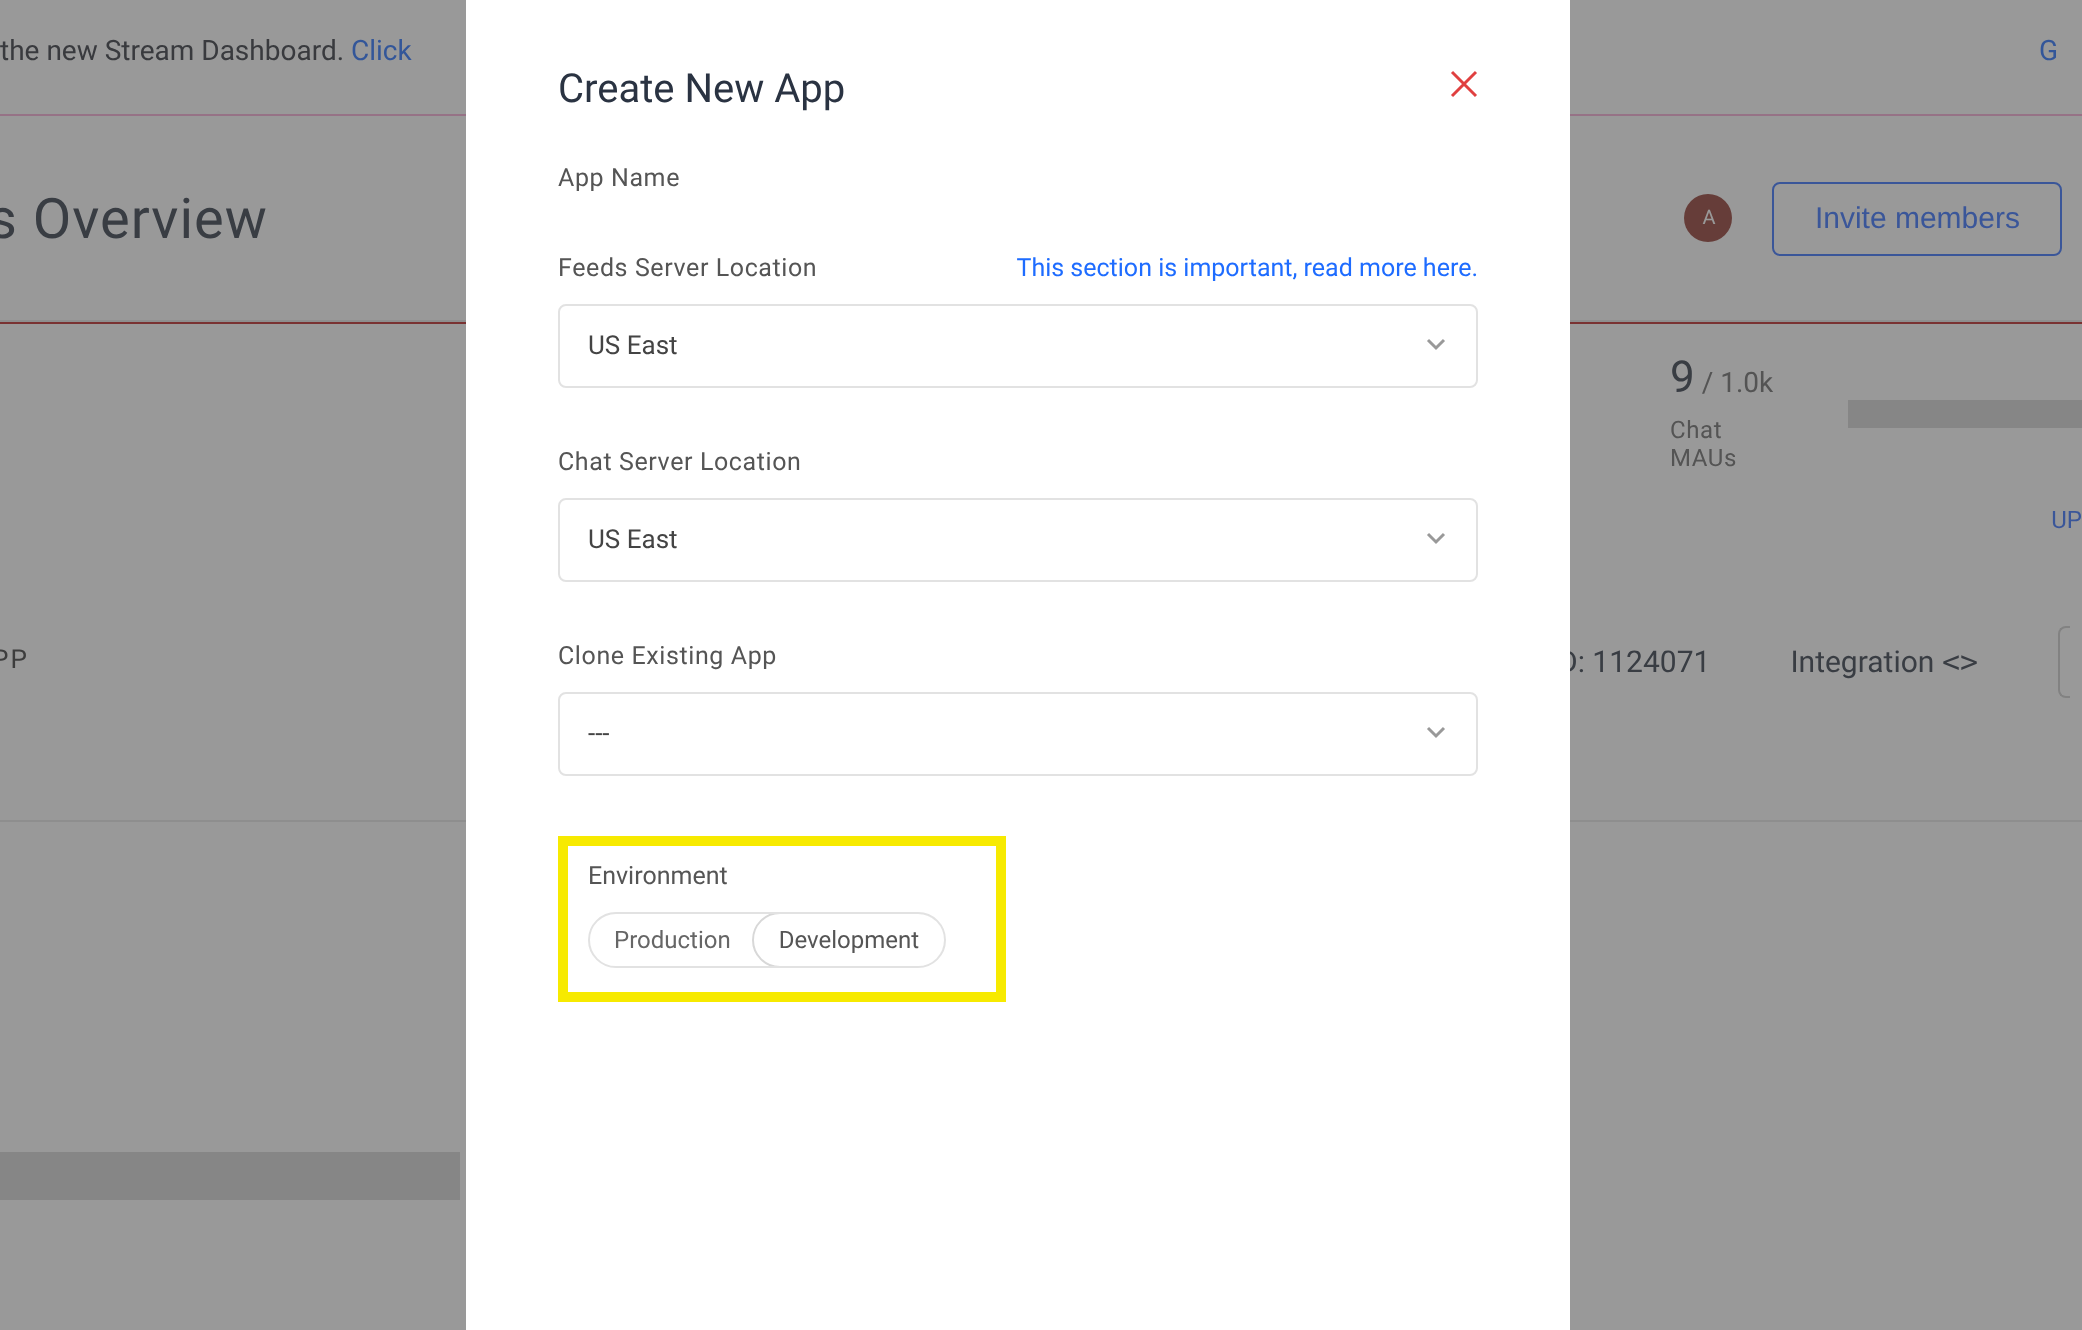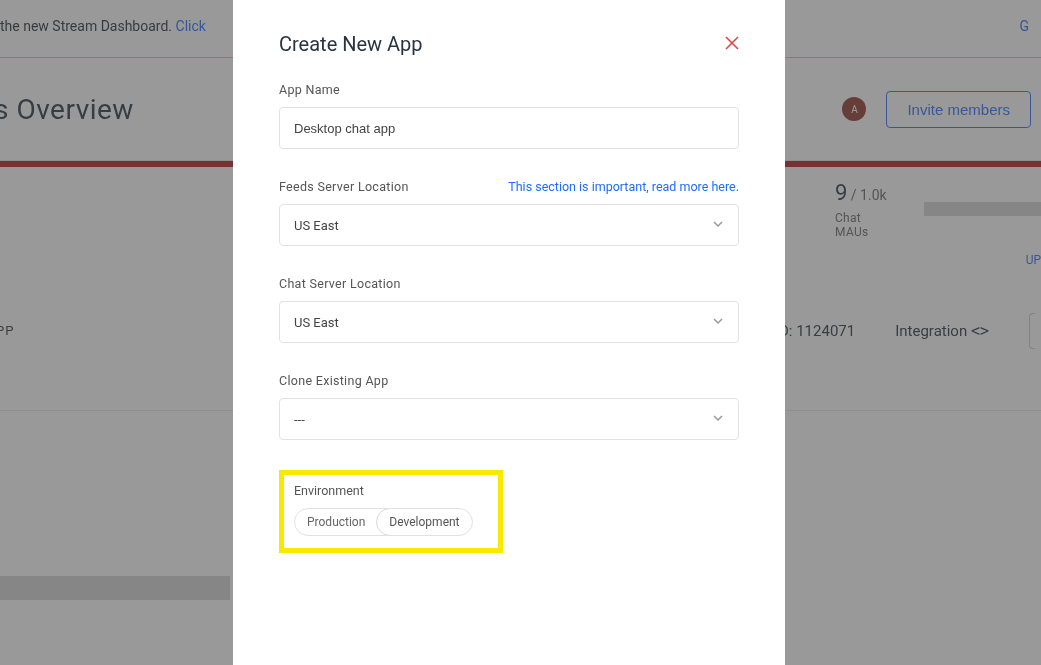--- a/index.html
+++ b/index.html
@@ -57,21 +57,21 @@
   .bg .invite-btn {
     border: 1px solid #2e6bff;
     color: #2e6bff;
     padding: 9px 20px;
     border-radius: 4px;
     font-size: 15px;
     background: #fff;
   }
   .bg .stats {
     height: 90px;
-    border-top: 6px solid #b91c1c;
+    border-top: 1px solid #b91c1c;
     display: flex;
     align-items: center;
     padding-left: 835px;
     gap: 32px;
   }
   .bg .stat-block { display: flex; flex-direction: column; gap: 6px; }
   .bg .stat-line { color: #666; font-size: 14px; }
   .bg .stat-line .big { font-size: 22px; color: #2a3342; }
   .bg .stat-label { font-size: 12px; color: #666; letter-spacing: 0.3px; }
   .bg .progress {
@@ -233,21 +233,20 @@
       <svg width="14" height="14" viewBox="0 0 14 14">
           <path d="M1 1 L13 13 M13 1 L1 13" stroke="#e04040" stroke-width="1.5" fill="none"></path>
         </svg>
     </div>
   </div>
 
   <div class="field">
     <div class="label-row">
       <label>App Name</label>
     </div>
-    <input class="text" type="text" value="Desktop chat app" style="">
   </div>
 
   <div class="field">
     <div class="label-row">
       <label>Feeds Server Location</label>
       <a class="help-link">This section is important, read more here.</a>
     </div>
     <div class="select">
       <span>US East</span>
       <span class="chev">

